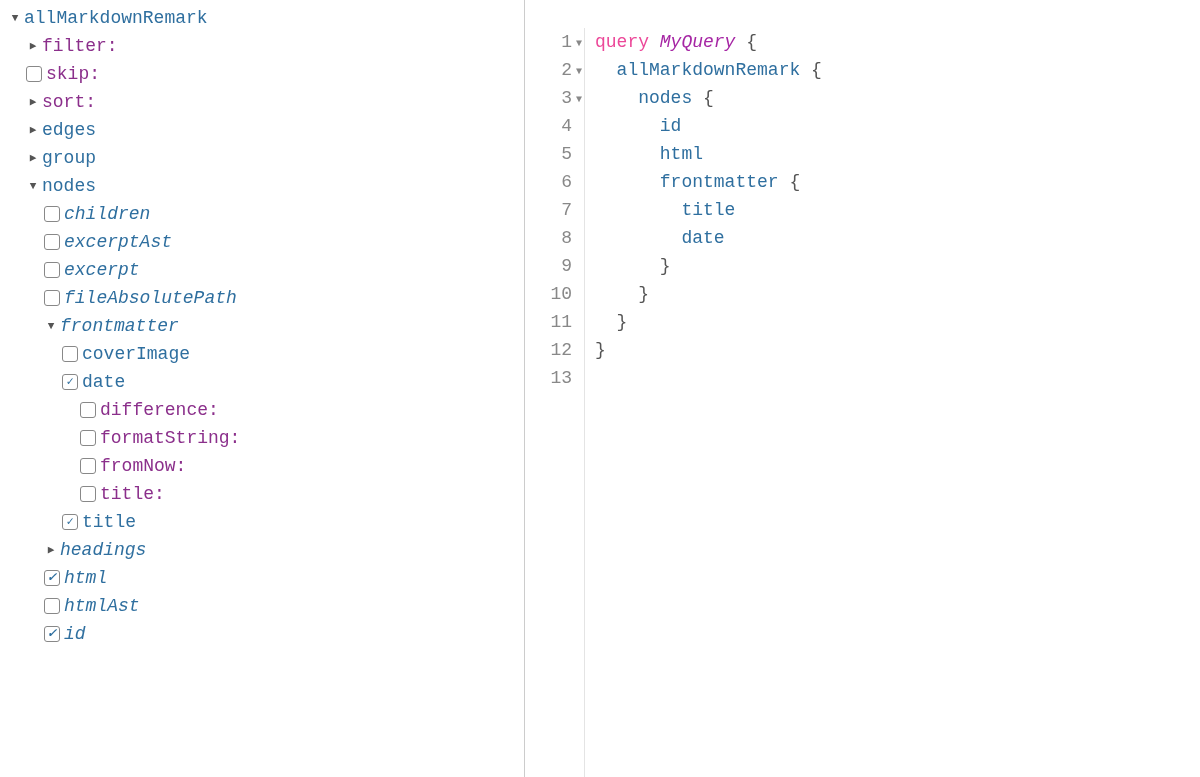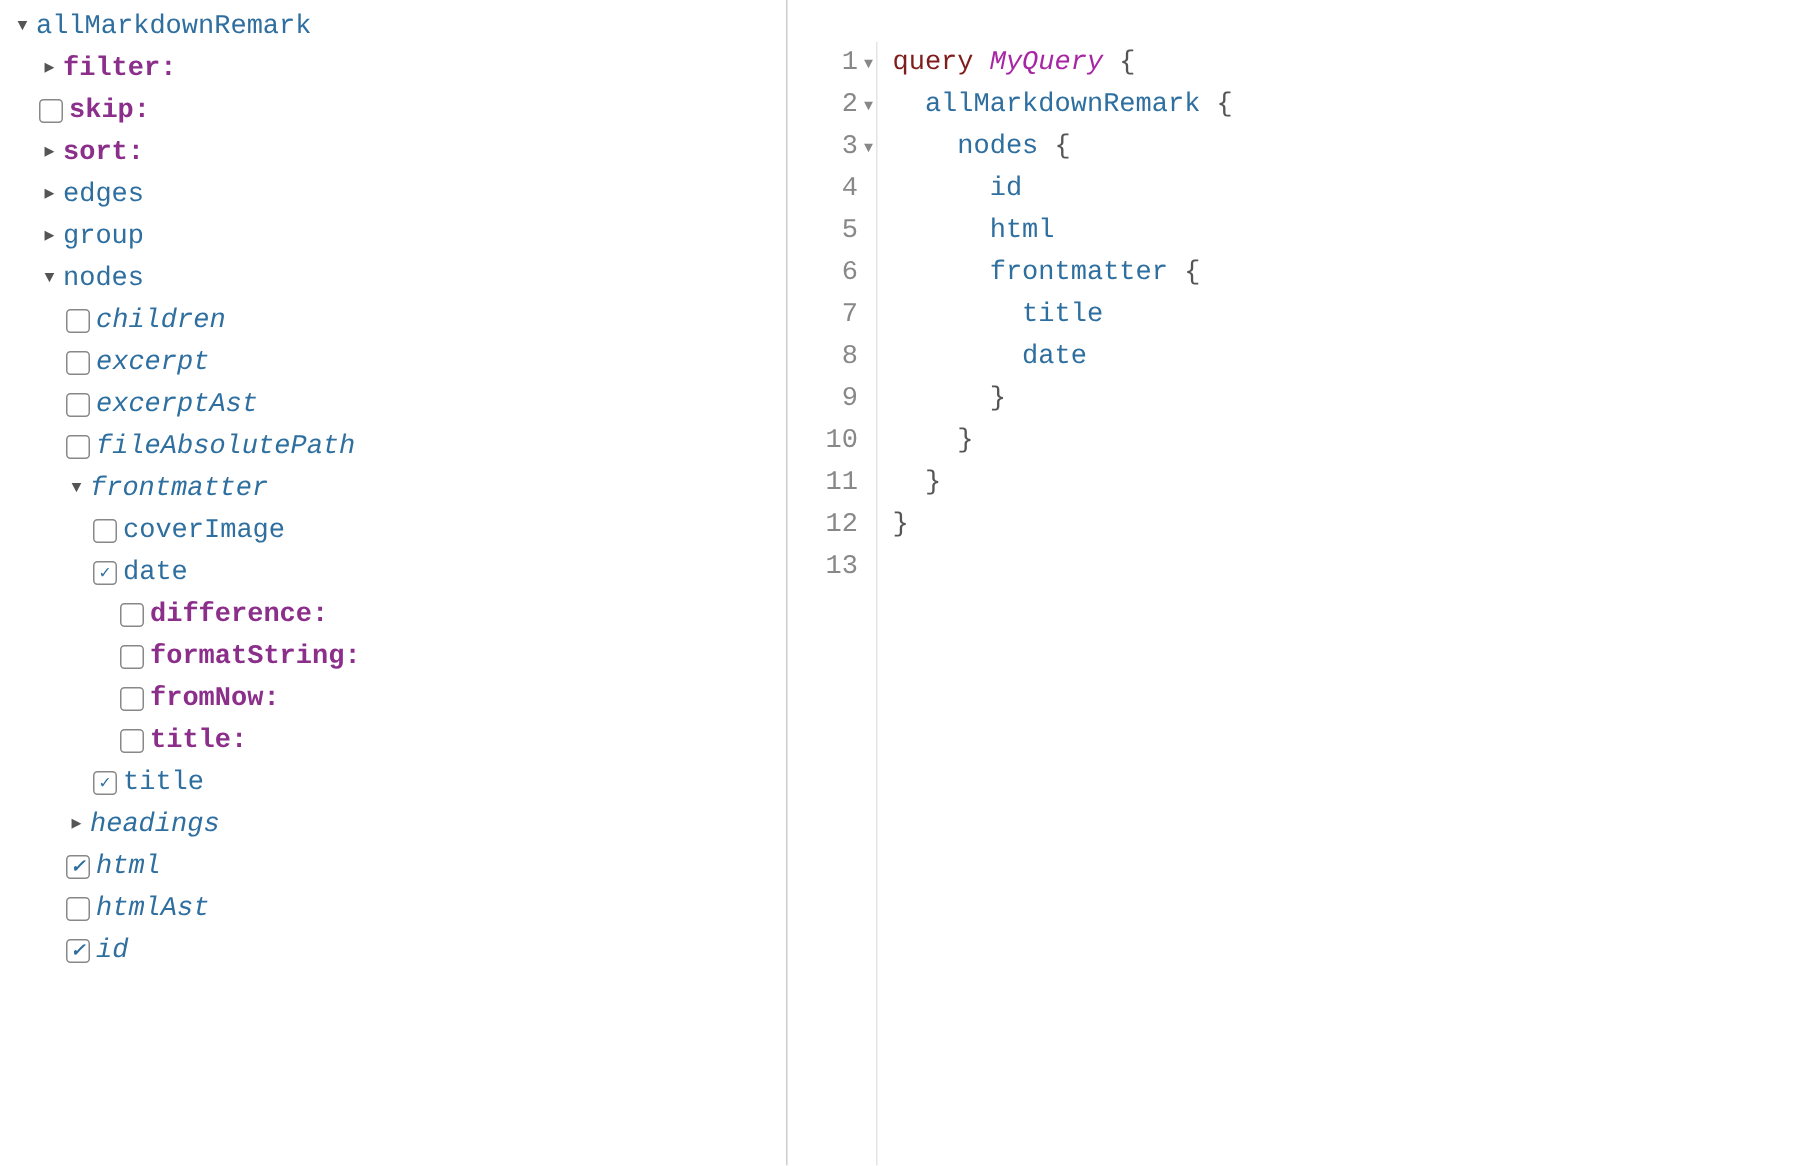--- a/index.html
+++ b/index.html
@@ -43,21 +43,21 @@
     font-size: 10px;
     color: #888;
   }
   .code {
     flex: 1;
     padding-left: 10px;
     line-height: 28px;
     font-size: 18px;
     white-space: pre;
   }
-  .kw { color: #7f1d1d; }        
+  .kw { color: #ec4899; }        
   .name { color: #a626a4; font-style: italic; }       
   .field { color: #2f6f9f; }      
   .brace { color: #555; }
 
   
   .tree { line-height: 28px; }
   .row {
     display: flex;
     align-items: center;
     gap: 2px;
@@ -82,21 +82,21 @@
     font-size: 12px;
     color: #2f6f9f;
     margin-right: 2px;
   }
   .chk.checked::after {
     content: "✓";
     font-weight: bold;
     line-height: 1;
   }
   .lbl-blue { color: #2f6f9f; }
-  .lbl-purple { color: #8b2f8b; font-weight: bold; }
+  .lbl-purple { color: #8b2f8b; }
   .indent1 { padding-left: 18px; }
   .indent2 { padding-left: 36px; font-style: italic; }
   .indent3 { padding-left: 54px; }
   .indent4 { padding-left: 72px; }
 </style>
 </head>
 <body>
 
 <div class="explorer">
   <div class="tree">
@@ -130,25 +130,25 @@
       <span class="caret">▼</span>
       <span class="lbl-blue">nodes</span>
     </div>
 
     <div class="row indent2">
       <span class="chk"></span>
       <span class="lbl-blue">children</span>
     </div>
     <div class="row indent2">
       <span class="chk"></span>
+      <span class="lbl-blue">excerptAst</span>
+    </div>
+    <div class="row indent2">
+      <span class="chk"></span>
       <span class="lbl-blue">excerpt</span>
-    </div>
-    <div class="row indent2">
-      <span class="chk"></span>
-      <span class="lbl-blue">excerptAst</span>
     </div>
     <div class="row indent2">
       <span class="chk"></span>
       <span class="lbl-blue">fileAbsolutePath</span>
     </div>
     <div class="row indent2">
       <span class="caret">▼</span>
       <span class="lbl-blue">frontmatter</span>
     </div>
 

